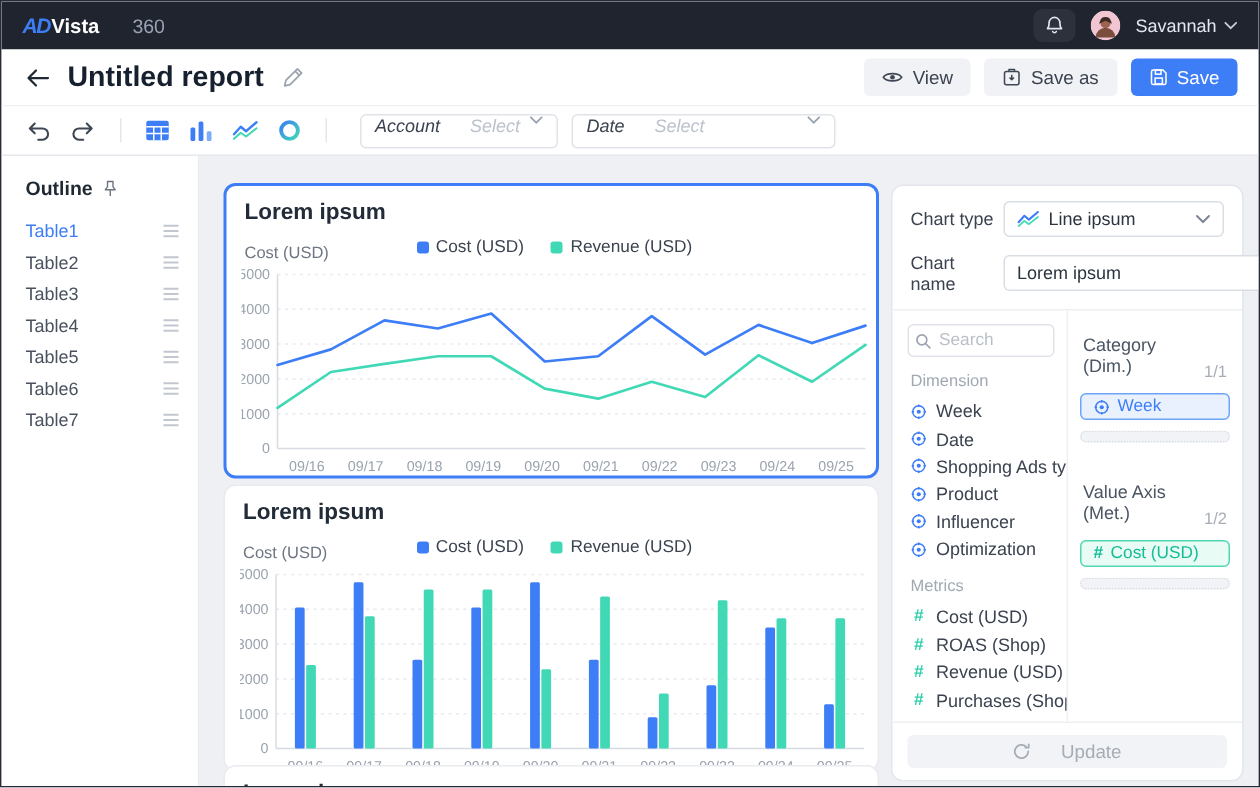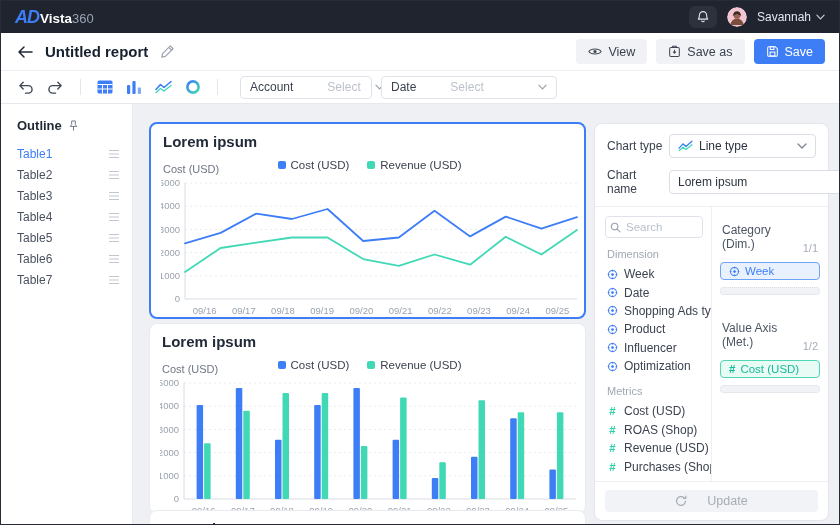--- a/index.html
+++ b/index.html
@@ -3,42 +3,42 @@
 <meta charset="utf-8">
 <style>
   * { box-sizing: border-box; margin: 0; padding: 0; }
   html,body { width:840px; height:525px; }
   body { font-family:"Liberation Sans", sans-serif; background:#eef0f4; }
   #app { width:840px; height:525px; border:1px solid #262b36; position:relative; overflow:hidden; background:#fff; }
 
   
   .topbar { height:32px; background:#20242f; display:flex; align-items:center; justify-content:space-between; padding:0 14px; }
   .brand { display:flex; align-items:baseline; cursor:pointer; }
-  .brand-mark { color:#3d7ef7; font-weight:800; font-style:italic; font-size:18px; letter-spacing:-1px; margin-right:1px; }
+  .brand-mark { color:#3d7ef7; font-weight:800; font-style:italic; font-size:14px; letter-spacing:-1px; margin-right:1px; }
   .brand-name { color:#ffffff; font-weight:800; font-size:13.5px; }
-  .brand-suffix { color:#9aa3b5; font-weight:400; font-size:13px; }
+  .brand-suffix { color:#9aa3b5; font-weight:400; font-size:13px;margin-left:22px; }
   .topbar-right { display:flex; align-items:center; gap:10px; }
   .bell-btn { width:28px; height:22px; border:none; border-radius:6px; background:#2d313c; display:flex; align-items:center; justify-content:center; cursor:pointer; }
   .avatar { width:20px; height:20px; border-radius:50%; overflow:hidden; cursor:pointer; }
   .user { display:flex; align-items:center; gap:5px; color:#e2e6ee; font-size:12px; cursor:pointer; }
 
   
   .header { height:38px; background:#fff; display:flex; align-items:center; padding:0 14px; gap:10px; border-bottom:1px solid #eef0f3; }
   .back-btn { background:none; border:none; cursor:pointer; display:flex; padding:2px; }
-  .page-title { font-size:15px; font-weight:700; color:#16202e; }
+  .page-title { font-size:19px; font-weight:700; color:#16202e; }
   .edit-ic { cursor:pointer; margin-left:2px; }
   .header-actions { margin-left:auto; display:flex; gap:9px; }
   .btn { height:25px; padding:0 12px; border-radius:4px; border:none; display:inline-flex; align-items:center; gap:6px; font-size:12.5px; color:#3b4350; background:#f1f2f5; cursor:pointer; font-family:inherit; }
   .btn.primary { background:#3d7ef7; color:#fff; }
 
   
   .toolbar { height:33px; background:#fff; display:flex; align-items:center; padding:0 14px; gap:9px; border-bottom:1px solid #e6e8ed; }
   .tb-btn { background:none; border:none; cursor:pointer; display:flex; padding:2px; }
   .tb-sep { width:1px; height:16px; background:#e3e6eb; margin:0 5px; }
-  .tb-select { display:flex; align-items:center; height:23px; border:1px solid #dfe3e9; border-radius:4px; padding:0 9px; gap:14px; font-size:12px; background:#fff; cursor:pointer; }
+  .tb-select { display:flex; height:23px; border:1px solid #dfe3e9; border-radius:4px; padding:0 9px; gap:0; font-size:12px; background:#fff; cursor:pointer;font-style:italic; }
   .tb-select .lbl { color:#3b4350; }
   .tb-select .ph { color:#bcc2cc;margin-left:20px; }
   .tb-select .chev { margin-left:auto; display:flex; }
   .sel-account { width:132px; margin-left:8px; }
   .sel-date { width:176px; }
 
   
   .content { display:flex; height:421px; }
   .sidebar { width:132px; background:#fff; border-right:1px solid #e8eaee; padding:14px 12px 0 16px; flex-shrink:0; }
   .sidebar-head { display:flex; align-items:center; gap:6px; font-size:13px; font-weight:700; color:#1f2933; }
@@ -406,21 +406,21 @@
       </div>
 
       <div class="panel">
         <div class="panel-row">
           <label>Chart type</label>
           <div class="select">
             <svg width="15" height="12" viewBox="0 0 17 14">
                 <polyline points="1,9.5 5.5,4.5 9,7.5 16,1.5" fill="none" stroke="#3d7ef7" stroke-width="1.6" stroke-linecap="round" stroke-linejoin="round"></polyline>
                 <polyline points="1,12.5 5.5,8.5 9,11 16,5.5" fill="none" stroke="#41d9b5" stroke-width="1.4" stroke-linecap="round" stroke-linejoin="round"></polyline>
               </svg>
-            <span>Line type</span>
+            <span>Line ipsum</span>
             <span class="chev">
                 <svg width="10" height="6" viewBox="0 0 10 6">
                   <path d="M1 1 L5 5 L9 1" fill="none" stroke="#7c8594" stroke-width="1.3" stroke-linecap="round"></path>
                 </svg>
               </span>
           </div>
         </div>
         <div class="panel-row">
           <label>Chart name</label>
           <input class="panel-input" type="text" value="Lorem ipsum" style="">

